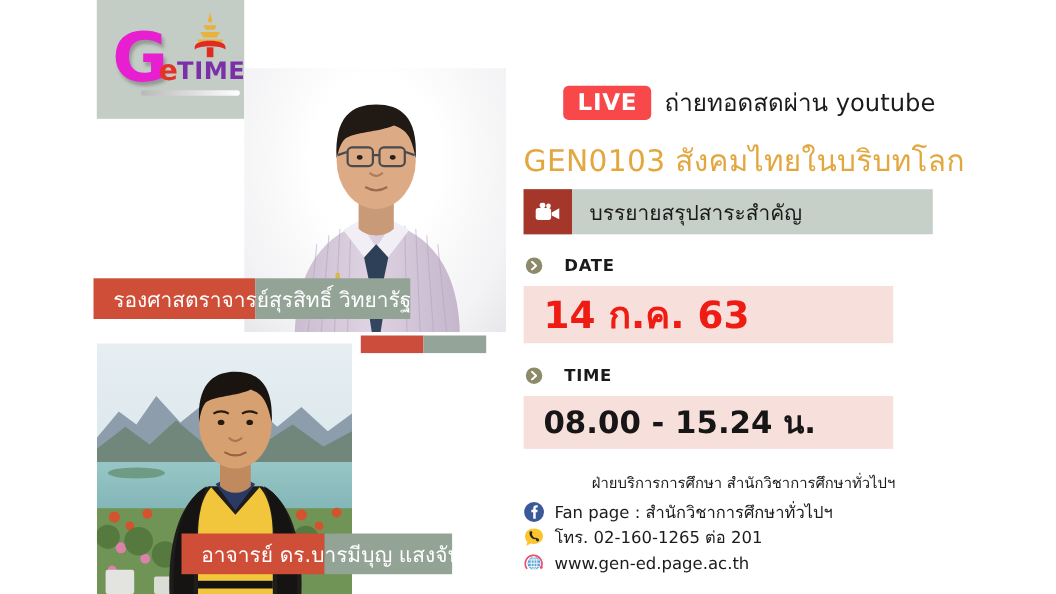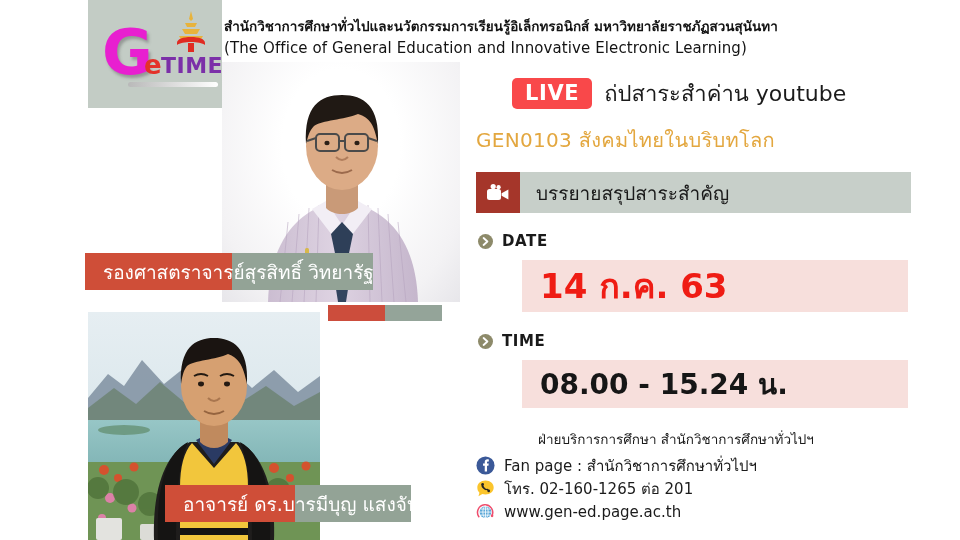--- a/index.html
+++ b/index.html
@@ -79,47 +79,47 @@
 
   .live-row{position:absolute;left:476px;top:76px;display:flex;align-items:center;gap:12px;padding-left:36px;}
   .live-badge{
     background:#f9484a;color:#fff;border-radius:5px;
     padding:4px 13px 5px;font-size:21px;font-weight:700;letter-spacing:.6px;line-height:1.05;
   }
   .live-text{color:#1b1b1b;font-size:22px;font-weight:400;white-space:nowrap;}
 
   .course-line{
     position:absolute;left:476px;top:124px;
-    color:#e3a73f;font-size:20px;font-weight:400;white-space:nowrap;letter-spacing:.3px;
+    color:#e3a73f;font-size:27px;font-weight:400;white-space:nowrap;letter-spacing:.3px;
   }
 
   .topic-bar{
-    position:absolute;left:476px;top:172px;width:435px;height:41px;
+    position:absolute;left:476px;top:172px;width:372px;height:41px;
     background:#c7cfc9;display:flex;align-items:center;
   }
   .topic-icon{
     width:44px;height:41px;background:#a5362a;
     display:flex;align-items:center;justify-content:center;flex:0 0 44px;
   }
   .topic-text{
     margin-left:16px;color:#1a1a1a;font-size:19px;white-space:nowrap;
   }
 
-  .sec-label{position:absolute;display:flex;align-items:center;gap:9px;}
+  .sec-label{position:absolute;display:flex;align-items:center;gap:20px;}
   #date-label{left:478px;top:232px;}
   #time-label{left:478px;top:332px;}
   .bullet{
     width:15px;height:15px;border-radius:50%;background:#8d8a6a;
     display:flex;align-items:center;justify-content:center;flex:0 0 15px;
   }
   .sec-label-text{color:#1a1a1a;font-size:15px;font-weight:700;letter-spacing:.6px;}
 
   .value-bar{
-    position:absolute;left:476px;width:386px;background:#f7dfdc;
-    display:flex;align-items:center;margin-left:46px;
+    position:absolute;left:476px;width:336px;background:#f7dfdc;
+    display:flex;align-items:center;
   }
   #date-bar{top:260px;height:52px;}
   #time-bar{top:360px;height:48px;}
   .value-text{margin-left:18px;white-space:nowrap;font-weight:700;}
   #date-value{color:#ef1c14;font-size:34px;}
   #time-value{color:#161616;font-size:28px;}
 
   .contact{position:absolute;left:476px;top:428px;width:400px;}
   .contact-head{color:#1b1b1b;font-size:13.5px;margin-bottom:4px;text-align:center;}
   .contact-row{display:flex;align-items:center;gap:9px;height:23px;text-align:center;}
@@ -141,24 +141,20 @@
         <path d="M3 33 C3 29 9 27 17 27 C25 27 31 29 31 33 L31 35 C26 31 8 31 3 35 Z" fill="#e02b22"></path>
         <rect x="14" y="33" width="6" height="9" fill="#e02b22"></rect>
       </svg>
       <div class="logo-underline"></div>
       <span class="logo-g">G</span>
       <span class="logo-e">e</span>
       <span class="logo-ssru">TIME</span>
     </div>
   </div>
 
-  <div class="org-title">
-    <div>สำนักวิชาการศึกษาทั่วไปและนวัตกรรมการเรียนรู้อิเล็กทรอนิกส์ มหาวิทยาลัยราชภัฏสวนสุนันทา</div>
-    <div class="ln2">(The Office of General Education and Innovative Electronic Learning)</div>
-  </div>
 
   <div class="photo1">
     <div class="p1-bg"></div>
     <svg class="p1-fig" viewBox="0 0 238 240">
       <defs>
         <linearGradient id="shirt1" x1="0" y1="0" x2="1" y2="0">
           <stop offset="0%" stop-color="#cbbdd1"></stop>
             <stop offset="45%" stop-color="#ded3e2"></stop>
             <stop offset="100%" stop-color="#c5b6cc"></stop>
         </linearGradient>
@@ -290,21 +286,21 @@
   </div>
 
   <div class="namebar" id="namebar2">
     <div class="nb-red" style="width:130px;"></div>
     <div class="nb-grey" style="width:116px;"></div>
     <span class="nb-text">อาจารย์ ดร.บารมีบุญ แสงจันทร์</span>
   </div>
 
   <div class="live-row">
     <span class="live-badge">LIVE</span>
-    <span class="live-text">ถ่ปสาระสำค่าน youtube</span>
+    <span class="live-text">ถ่ายทอดสดผ่าน youtube</span>
   </div>
 
   <div class="course-line">GEN0103 สังคมไทยในบริบทโลก</div>
 
   <div class="topic-bar">
     <span class="topic-icon">
       <svg width="24" height="18" viewBox="0 0 24 18">
         <rect x="1" y="5" width="14" height="11" rx="2.5" fill="#ffffff"></rect>
         <path d="M15.6 9.2 L22.4 5.4 L22.4 15.4 L15.6 11.8 Z" fill="#ffffff"></path>
         <circle cx="7.2" cy="2.6" r="2.6" fill="#ffffff"></circle>

